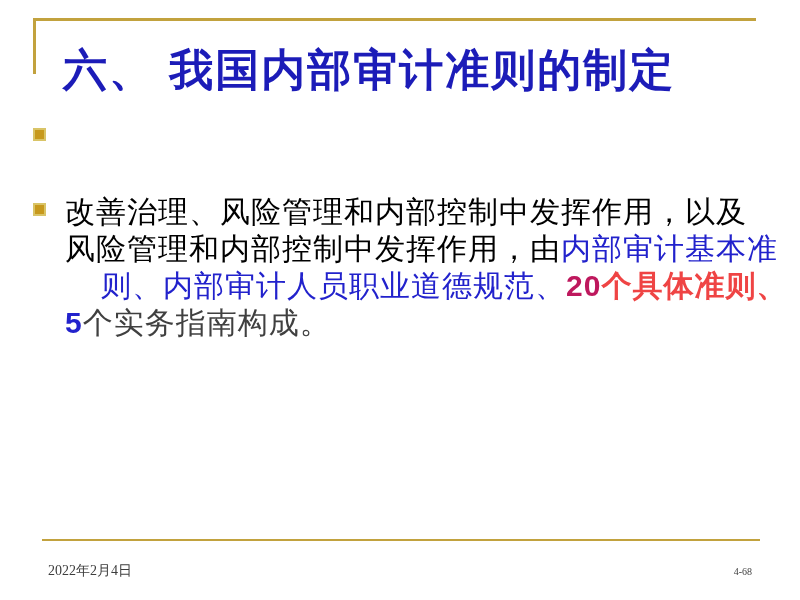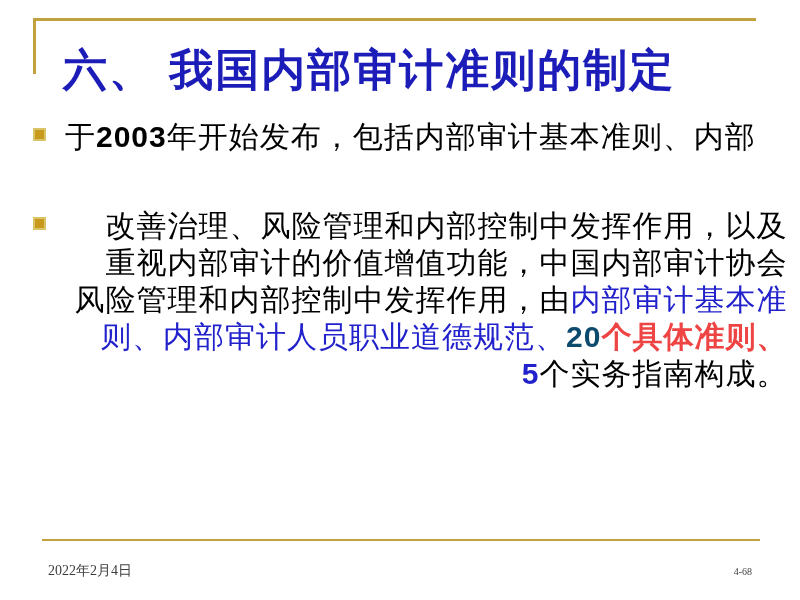--- a/index.html
+++ b/index.html
@@ -6,21 +6,21 @@
     --title-blue:#1c1cb8;
     --body-blue:#2222cc;
     --accent-gold:#c2a23e;
     --bullet-gold:#c7991d;
     --bullet-gold-border:#d9c467;
     --footer-gray:#3d3d3d;
     --text-black:#000000;
   }
   html,body{margin:0;padding:0;}
   body{width:800px;height:600px;background:#fff;font-family:"Liberation Sans",sans-serif;}
-  .slide{position:relative;width:800px;height:600px;background:#ffffff;overflow:hidden;text-align:right;}
+  .slide{position:relative;width:800px;height:600px;background:#ffffff;overflow:hidden;}
 
   
   .title-frame{
     position:absolute;left:33px;top:18px;width:720px;height:53px;
     border-top:3px solid var(--accent-gold);
     border-left:3px solid var(--accent-gold);
   }
   .page-title{
     position:absolute;left:63px;top:41px;margin:0;
     font-size:44px;font-weight:bold;letter-spacing:2px;
@@ -65,32 +65,30 @@
 
   <div class="title-frame"></div>
 
   <h1 class="page-title">六、 我国内部审计准则的制定</h1>
 
   <div class="content">
 
     <div class="bullet">
       <span class="bullet-marker"></span>
       <div class="bullet-text">
-          <div class="text-line"><span>于</span><span style="font-weight: bold;">2003</span><span>年开始发布，包括内部审计基本准则、内部</span></div>
         </div>
     </div>
 
     <div class="bullet">
       <span class="bullet-marker"></span>
       <div class="bullet-text">
           <div class="text-line"><span>改善治理、风险管理和内部控制中发挥作用，以及</span></div>
-          <div class="text-line"><span>重视内部审计的价值增值功能，中国内部审计协会</span></div>
           <div class="text-line"><span>风险管理和内部控制中发挥作用，由</span><span style="color: rgb(34, 34, 204);">内部审计基本准</span></div>
-          <div class="text-line"><span style="color: rgb(34, 34, 204); margin-left: 36px;">则、内部审计人员职业道德规范、</span><span style="color: #0c4a6e; font-weight: bold;">20</span><span style="color: #ef4444; font-weight: bold;">个具体准则、</span></div>
-          <div class="text-line"><span style="color: rgb(34, 34, 204); font-weight: bold;">5</span><span style="color: #000000;">个实务指南构成。</span></div>
+          <div class="text-line"><span style="color: rgb(34, 34, 204); margin-left: 36px;">则、内部审计人员职业道德规范、</span><span style="color: #be185d; font-weight: bold;">20</span><span style="color: #ef4444; font-weight: bold;">个具体准则、</span></div>
+          <div class="text-line"><span style="color: rgb(34, 34, 204); font-weight: bold;">5</span><span style="color: #404040;">个实务指南构成。</span></div>
         </div>
     </div>
 
   </div>
 
   <div class="footer-divider"></div>
 
   <div class="footer-date">2022年2月4日</div>
 
   <div class="footer-page">4-68</div>

